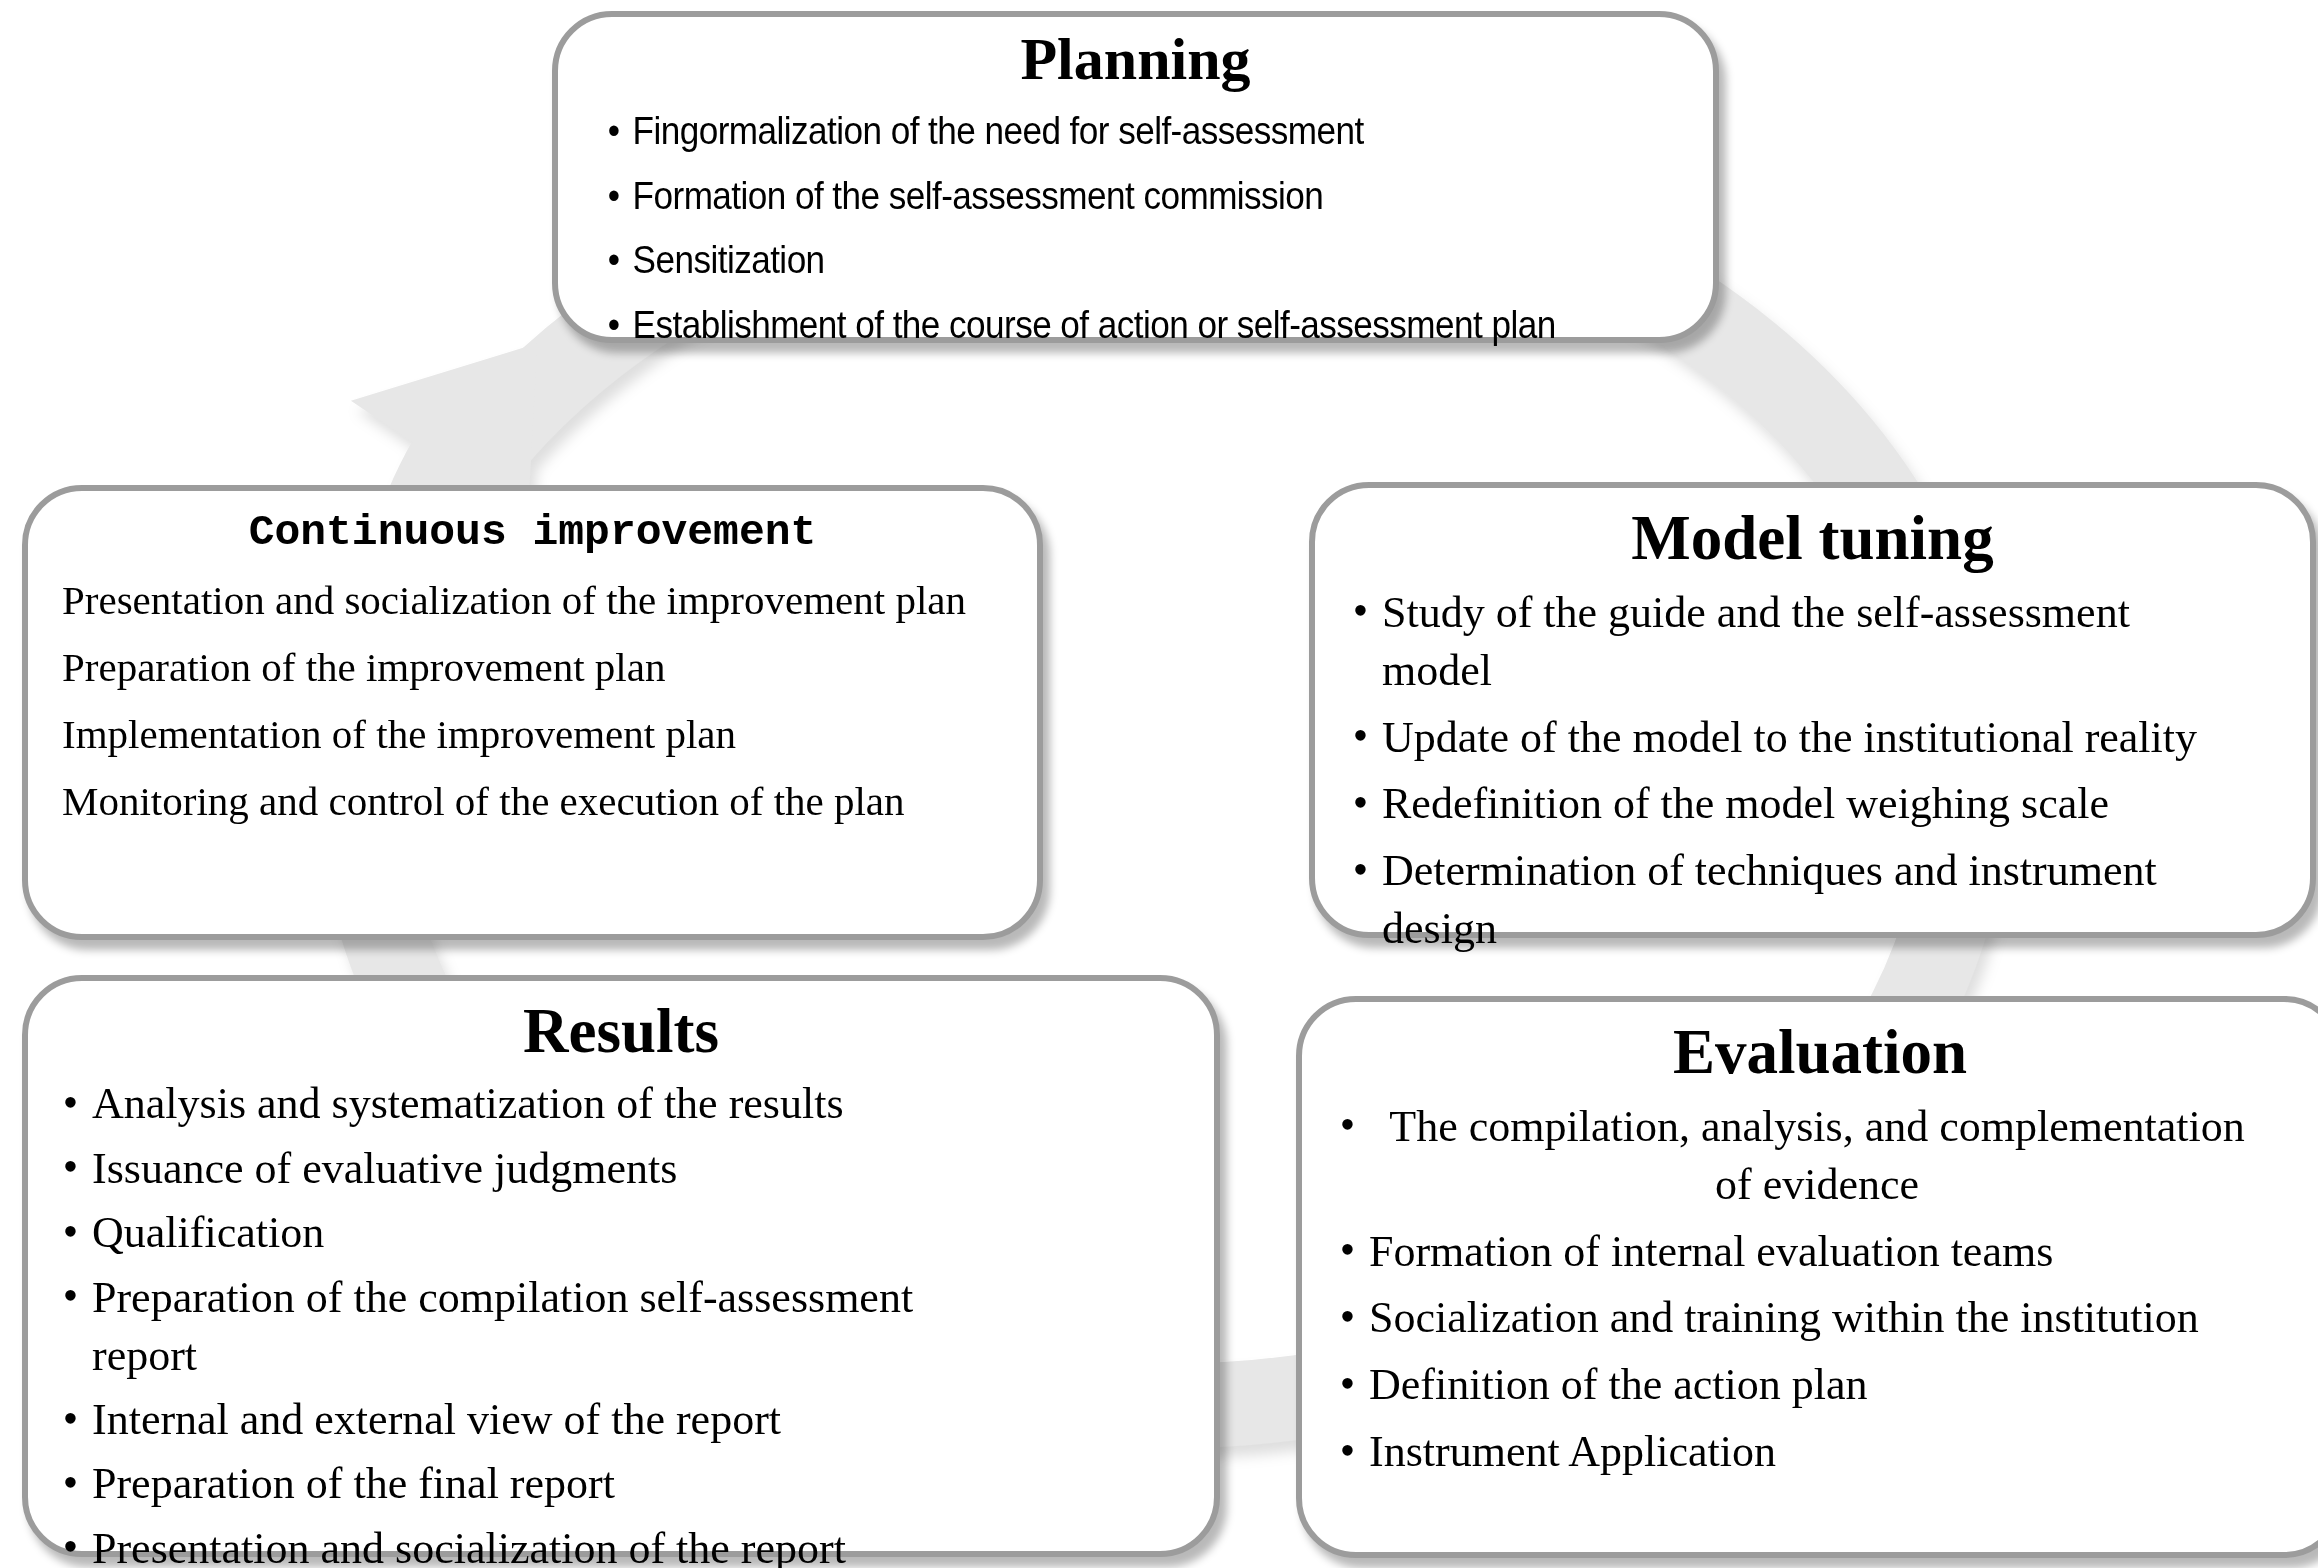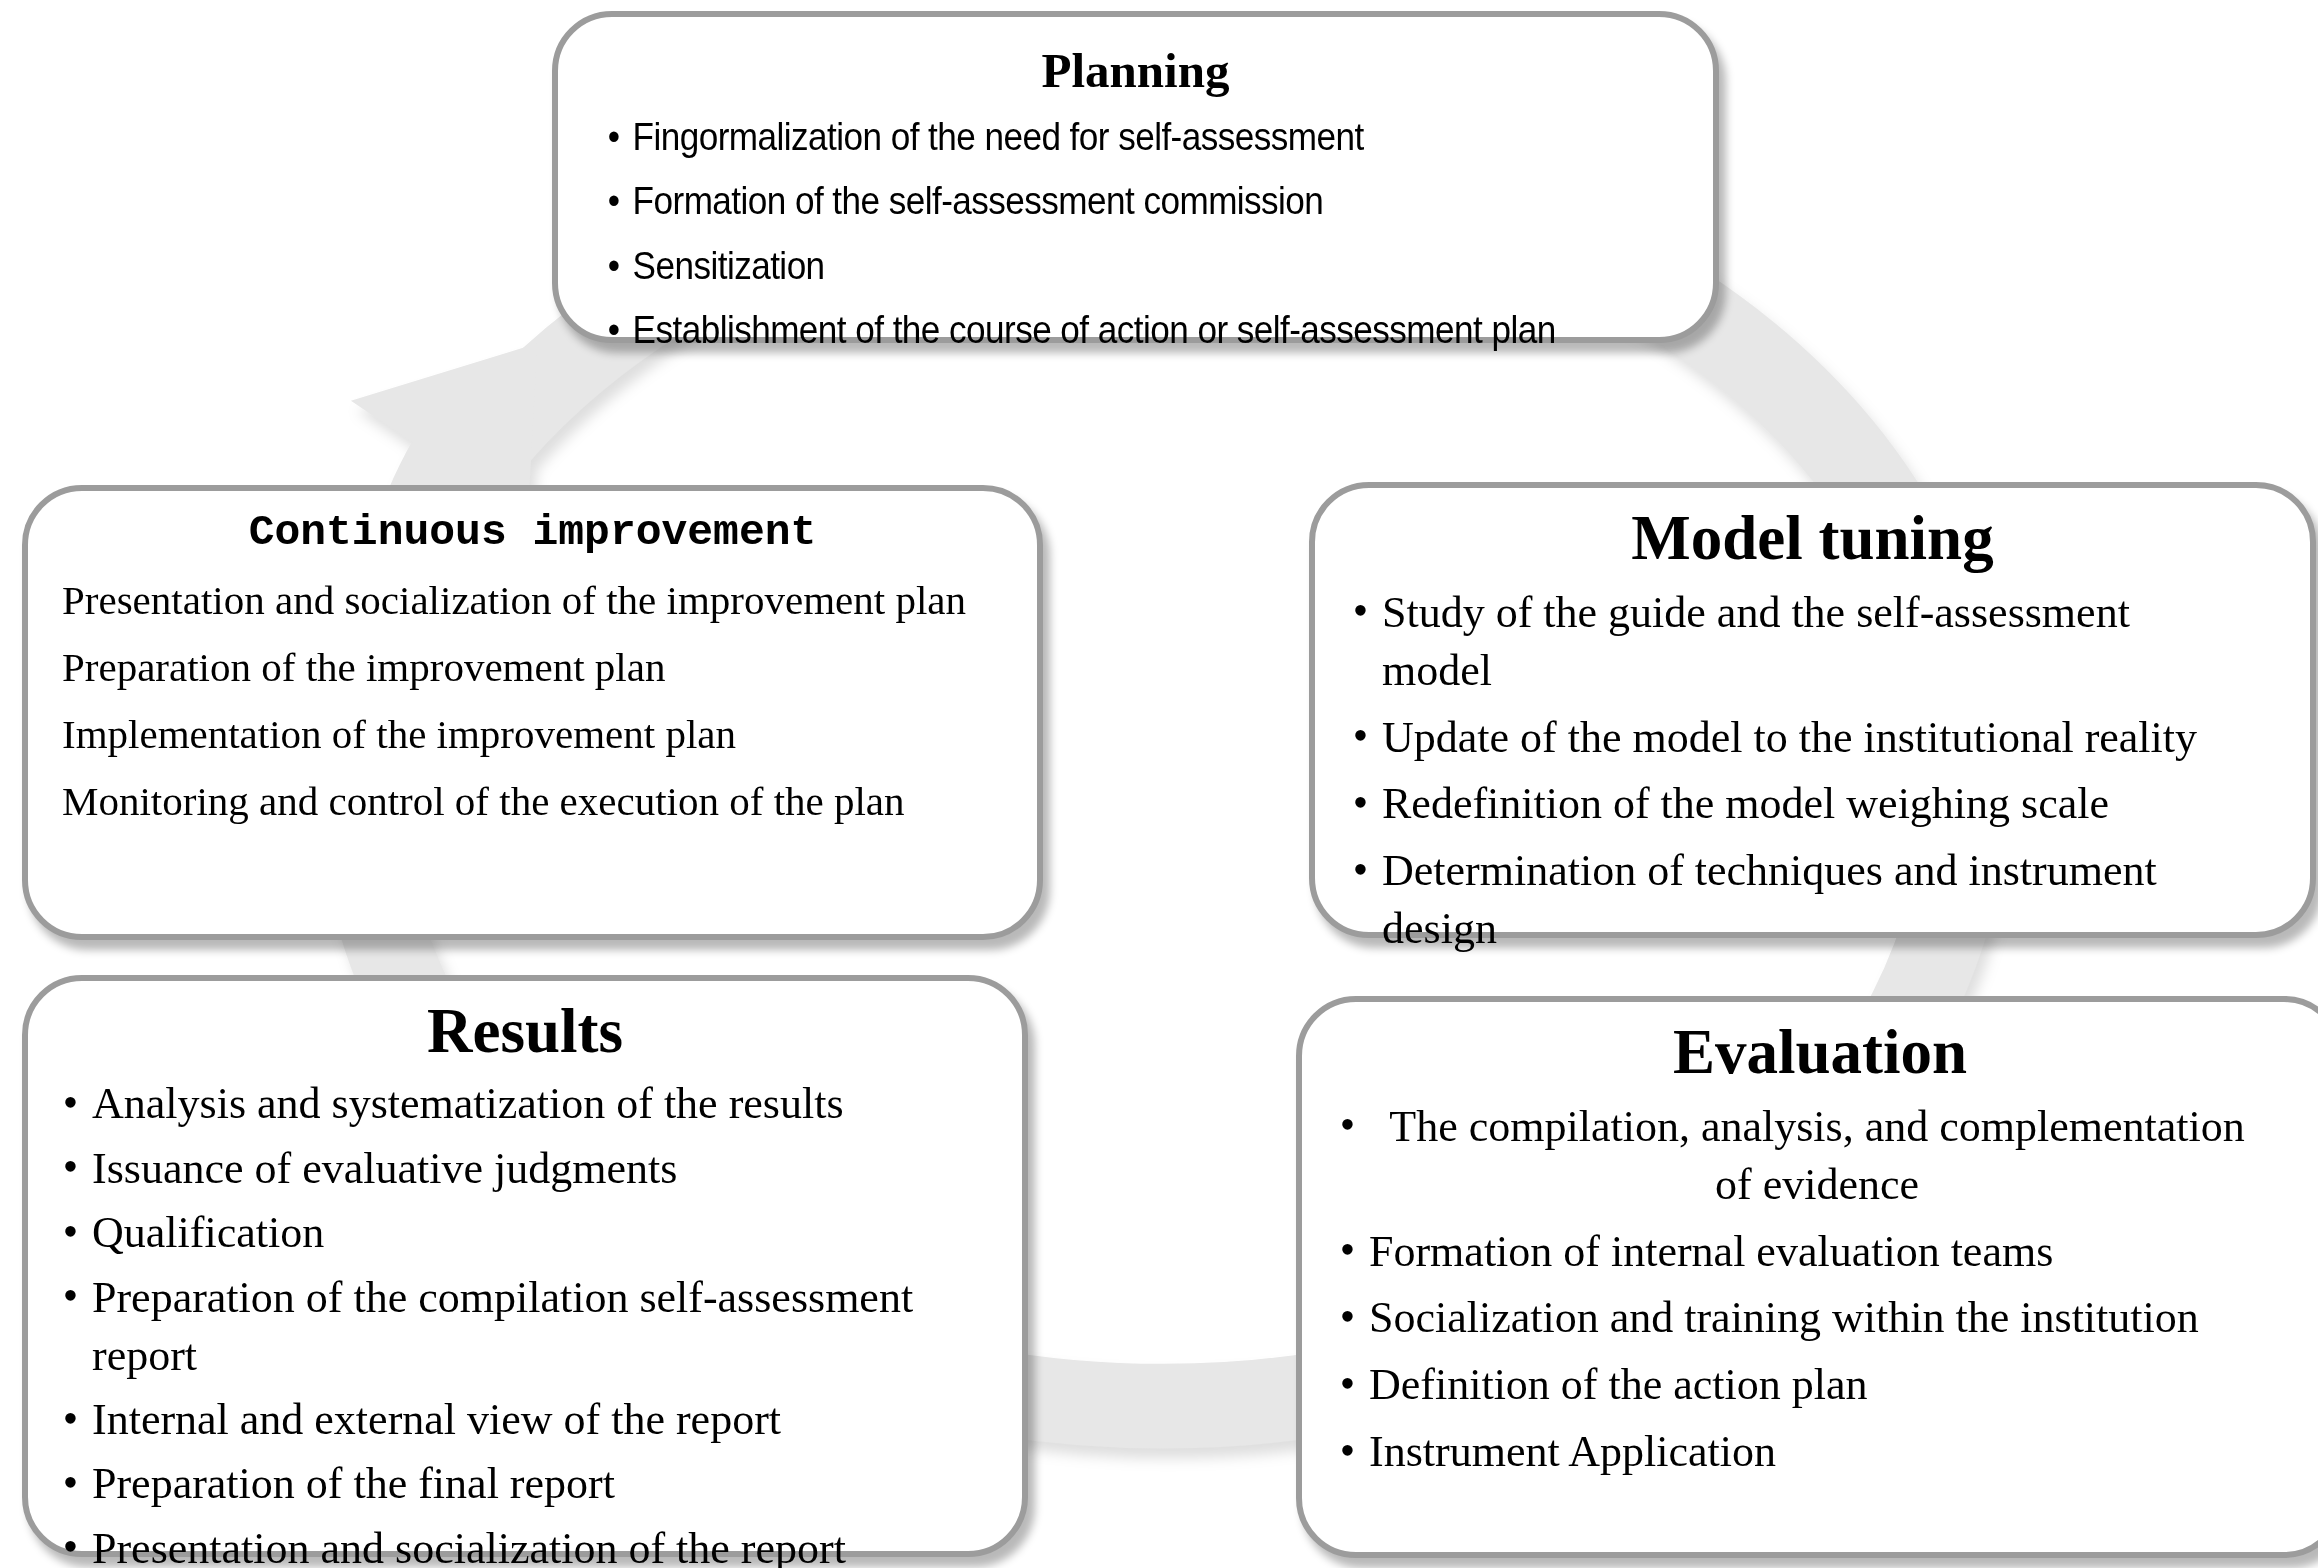--- a/index.html
+++ b/index.html
@@ -17,26 +17,26 @@
   .bulleted li::before{content:"\2022";position:absolute;left:3.8px;top:-1.3px;}
   
   .sans-items li{position:relative;font-size:39px;line-height:1.30;margin-top:13.8px;padding-left:34px;
                  font-family:"Liberation Sans", sans-serif;white-space:nowrap;
                  transform:scaleX(0.90);transform-origin:left top;letter-spacing:-0.6px;}
   .sans-items li::before{left:6.3px;top:0;}
   
   .plain-items li{font-size:41px;line-height:1.33;margin-top:12.5px;padding-left:0;}
   #box-planning{left:552px;top:11.3px;width:1167px;height:332px;}
   #box-planning .items{margin:6.3px 38px 0 44px;}
-  #box-planning h2{margin-top:27px;font-size:49px;}
+  #box-planning h2{margin-top:9px;font-size:60px;}
   #box-model-tuning{left:1309px;top:482px;width:1007px;height:456px;}
   #box-model-tuning .items{margin:10px 6.3px 0 34px;}
   #box-evaluation{left:1268px;top:996px;width:1048px;height:562px;margin-left:28px;}
   #box-evaluation .items{margin:10px 6.3px 0 34px;}
-  #box-results{left:22px;top:975px;width:1006px;height:582px;}
+  #box-results{left:22px;top:975px;width:1198px;height:582px;}
   #box-results .items{margin:8.8px 6.3px 0 31px;}
   #box-results .serif-items li{margin-top:6.3px;}
   #box-continuous{left:22px;top:485px;width:1021px;height:455px;}
   #box-continuous .items{margin:16.3px 34px 0 34px;}
   #box-continuous h2{margin-top:18px;font-size:43px;font-family:Liberation Mono, monospace;}
   .w1330{max-width:833px;} .w1430{max-width:896px;text-align:center;} .w1440{max-width:902px;} .w1400{max-width:877px;}
 </style>
 </head>
 <body>
 

